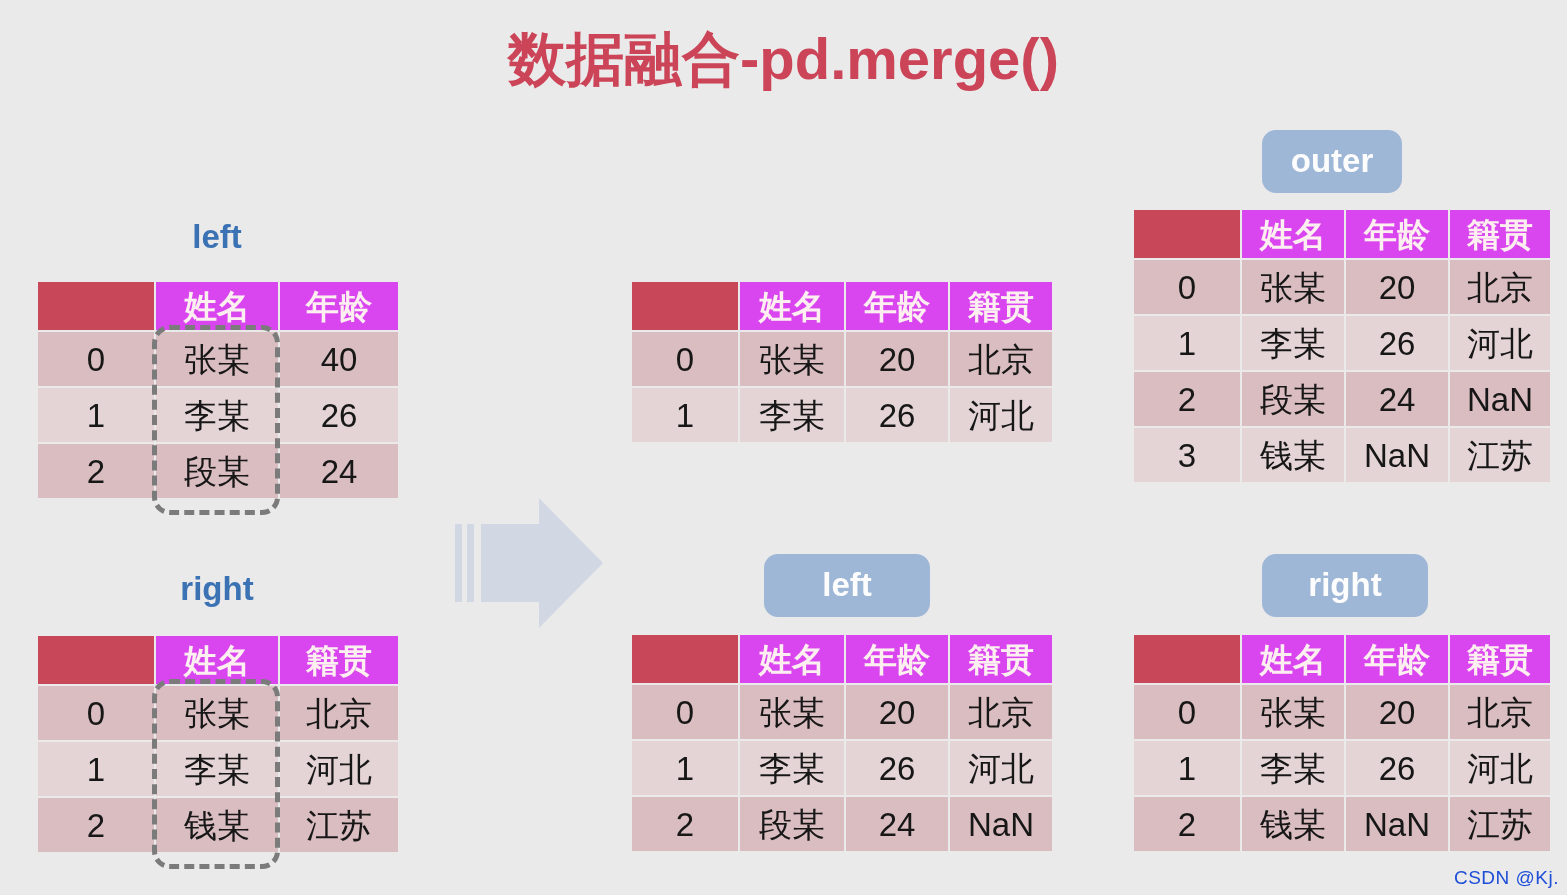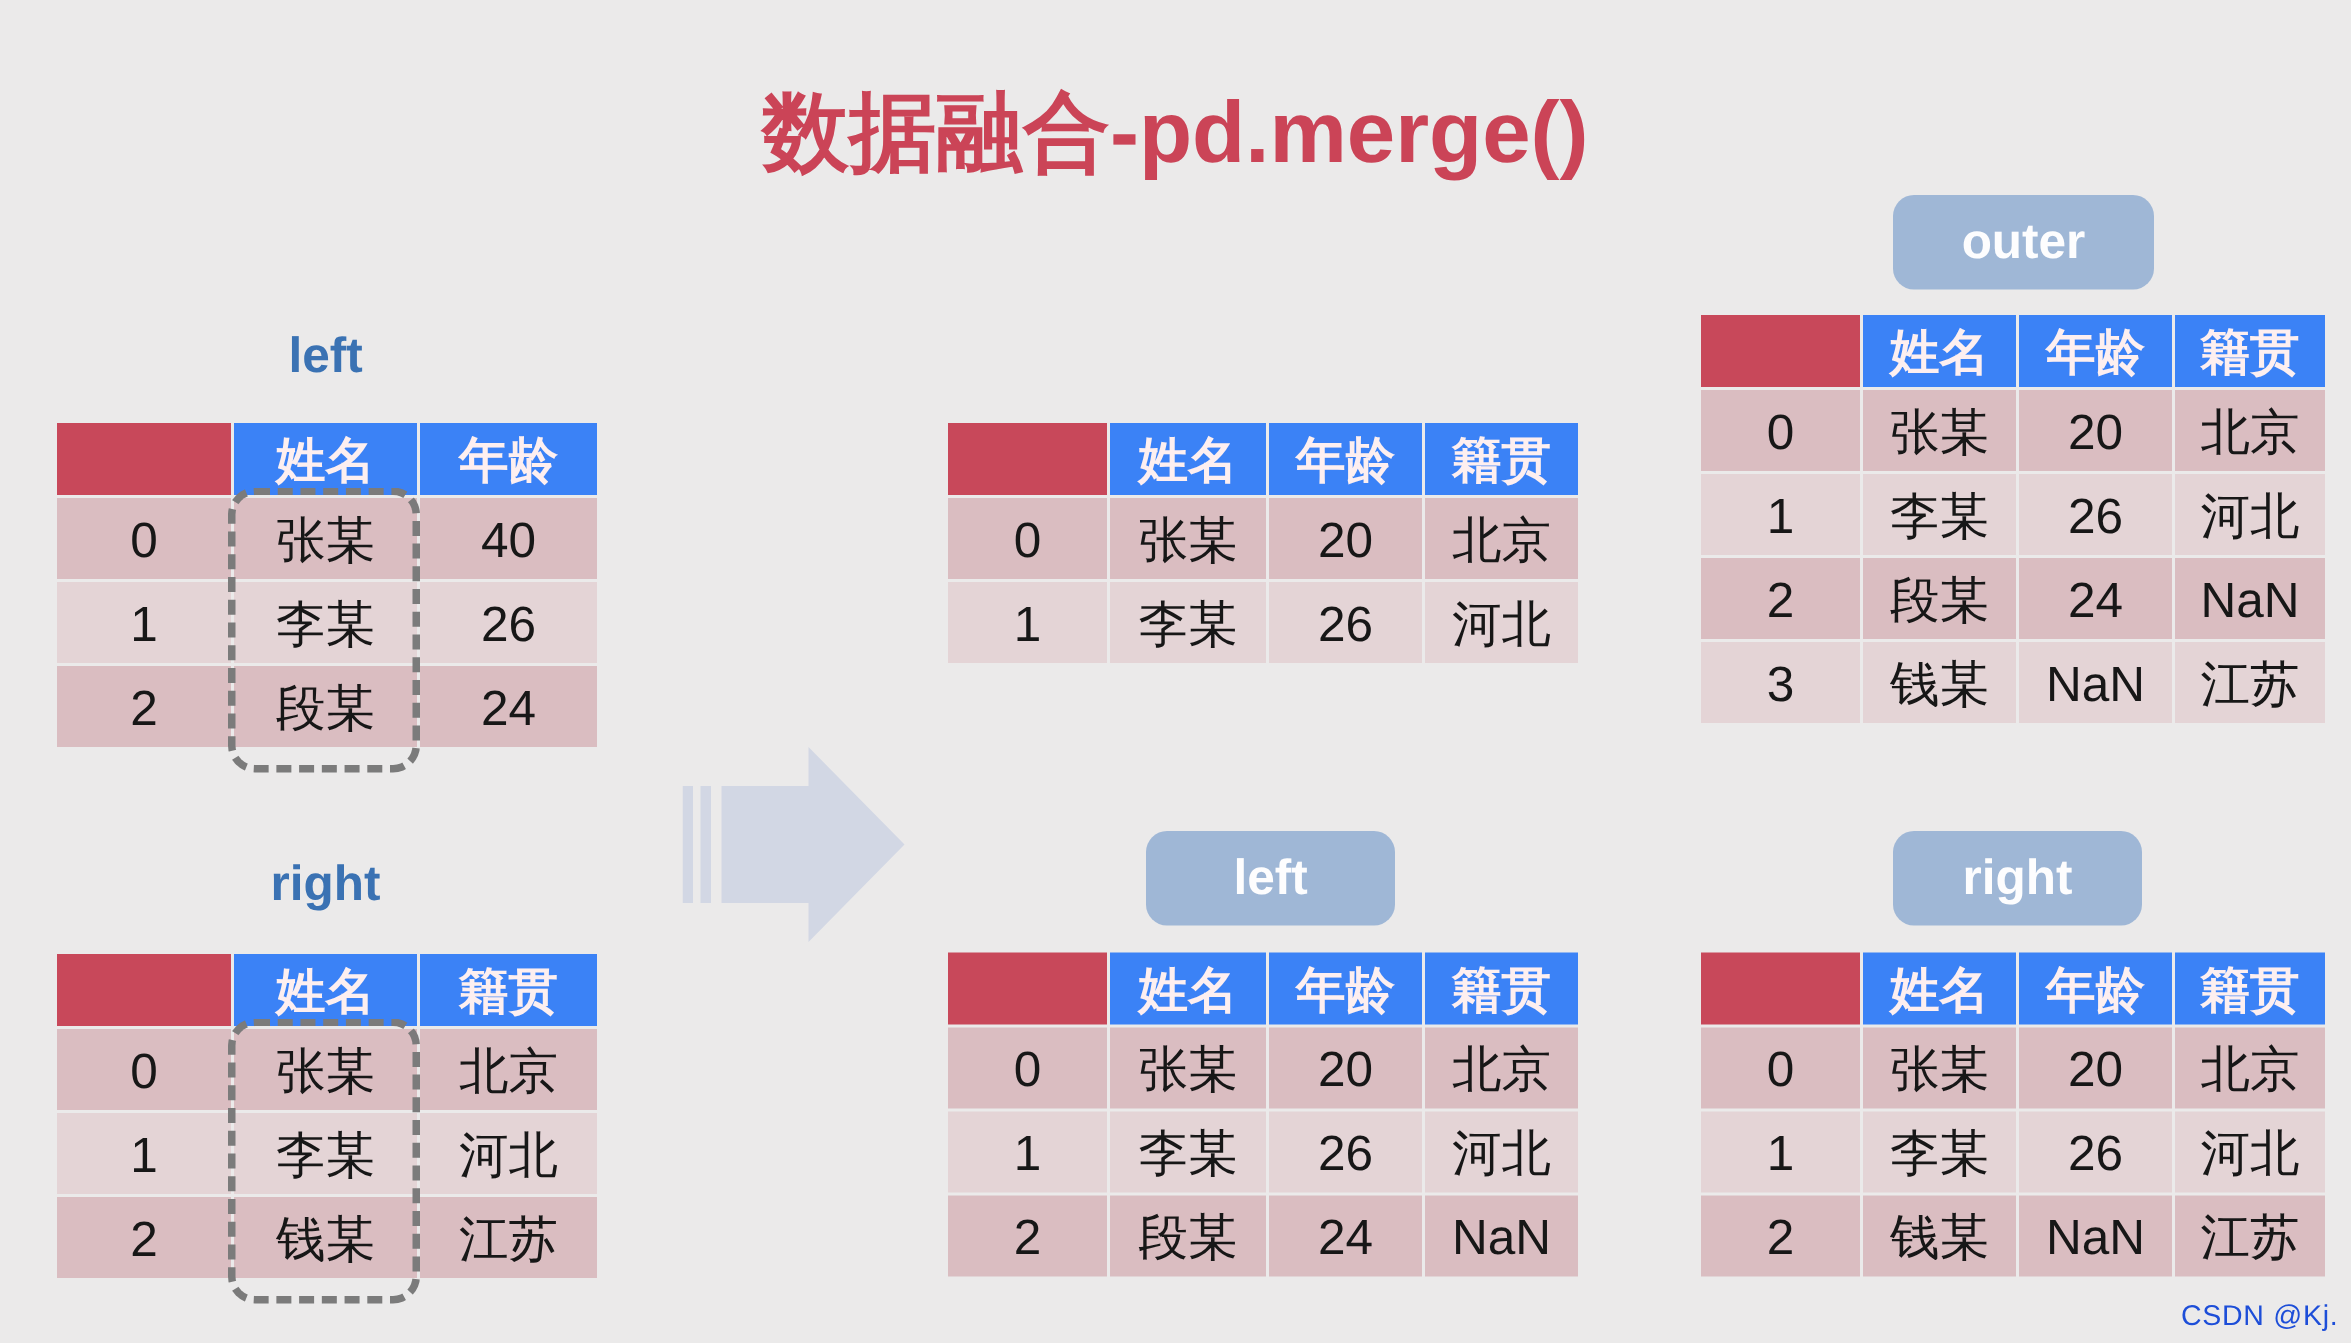--- a/index.html
+++ b/index.html
@@ -17,21 +17,21 @@
   #stage {
     position: relative;
     width: 1567px;
     height: 895px;
   }
 
   
   .page-title {
     position: absolute;
     left: 0;
-    top: 50px;
+    top: 21px;
     width: 1567px;
     text-align: center;
     font-size: 58px;
     font-weight: 700;
     color: #cb4457;
     letter-spacing: 0px;
     white-space: nowrap;
   }
 
   .plain-label {
@@ -66,21 +66,21 @@
   table.dftable th, table.dftable td {
     padding: 0;
     margin: 0;
     text-align: center;
     vertical-align: middle;
     font-weight: 700;
     font-size: 33px;
     line-height: 1;
   }
   table.dftable th {
-    background: #3b82f6;
+    background: #d946ef;
     color: #fdeff0;
     height: 48px;
   }
   table.dftable th.corner { background: #c8485a; }
 
   table.dftable tr.odd td { background: #dabdc1; }
   table.dftable tr.even td { background: #e4d4d6; }
   table.dftable td {
     color: #171717;
     height: 54px;
@@ -224,21 +224,21 @@
         </tr>
         <tr class="even">
           <td class="idx">1</td>
           <td>李某</td>
           <td>26</td>
           <td>河北</td>
         </tr>
       </tbody>
     </table>
 
-  <div class="badge" style="left:1262px; top:130px; width:174px;">outer</div>
+  <div class="badge" style="left:1262px; top:130px; width:140px;">outer</div>
   <table class="dftable" id="tbl-outer" style="left:1132px; top:208px; width:414px;">
     <colgroup>
         <col style="width:106px">
         <col style="width:102px">
         <col style="width:102px">
         <col style="width:100px">
       </colgroup>
   <thead>
         <tr>
           <th class="corner"></th>

